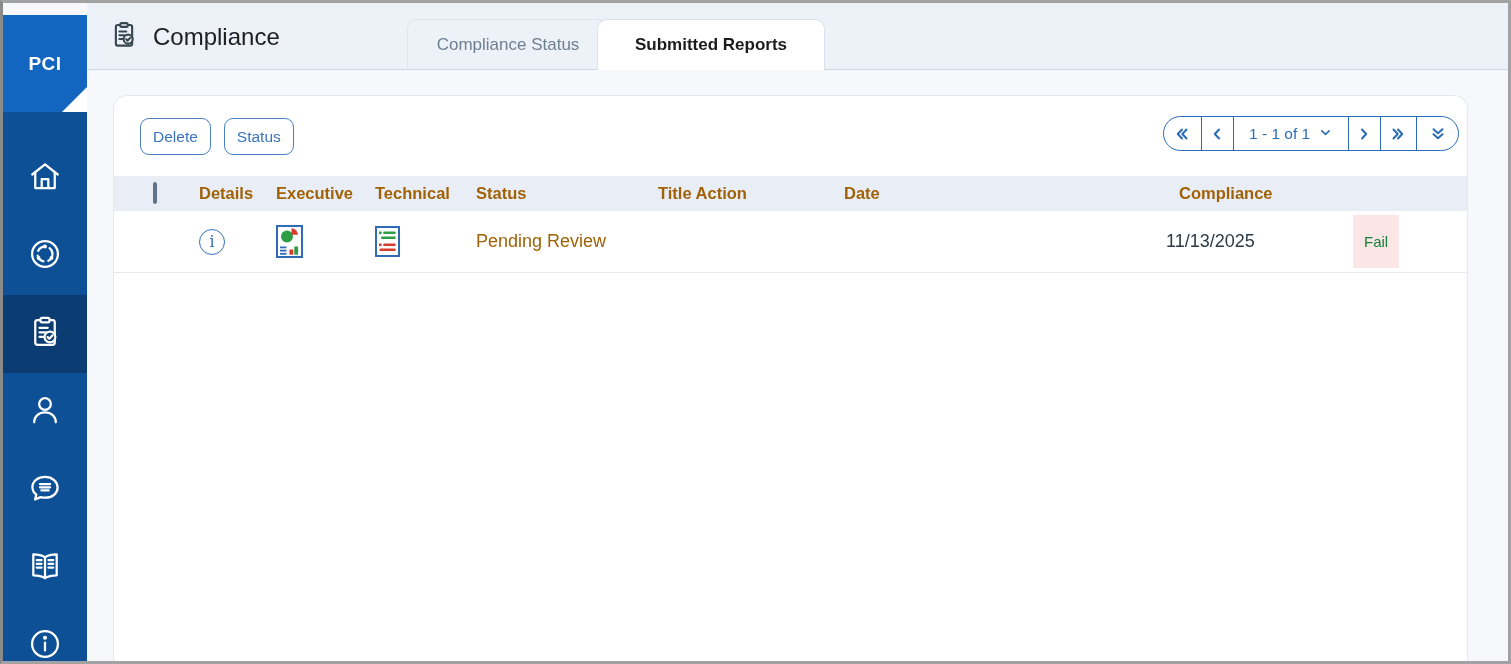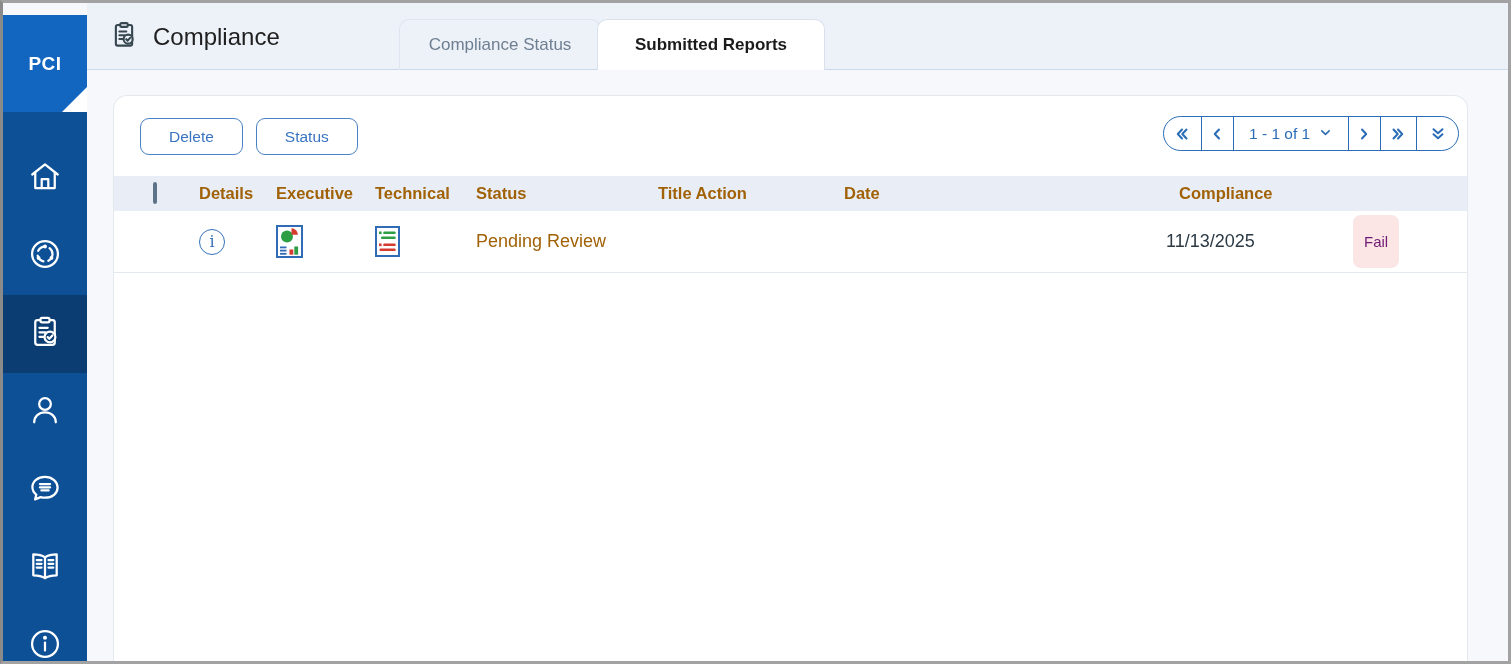--- a/index.html
+++ b/index.html
@@ -29,31 +29,31 @@
   .main{ position:absolute; left:84px; top:0; right:0; bottom:0; }
   .topbar{ position:absolute; left:0; right:0; top:0; height:67px; background:#edf1f8; border-bottom:1px solid #ccd9e8; }
   .title-group{ position:absolute; left:22px; top:0; height:67px; display:flex; align-items:center; gap:14px; }
   .title-group svg{ width:30px; height:30px; stroke:#37474f; fill:none; stroke-width:1.7; stroke-linecap:round; stroke-linejoin:round; }
   .page-title{ font-size:24px; color:#202020; font-weight:500; }
   .tab{
     position:absolute; bottom:-1px; height:51px;
     border-radius:10px 10px 0 0; display:flex; align-items:center; justify-content:center;
     font-size:17px; cursor:pointer;
   }
-  .tab.inactive{ left:312px; width:202px; border:1px solid #dde5f0; border-bottom:none; color:#6e7f91; }
+  .tab.inactive{ left:320px; width:202px; border:1px solid #dde5f0; border-bottom:none; color:#6e7f91; }
   .tab.active{ left:510px; width:228px; background:#fff; border:1px solid #d9e2ec; border-bottom:none; color:#1b1b1b; font-weight:bold; z-index:3; }
   
   .card{
     position:absolute; left:26px; right:40px; top:92px; bottom:0;
     background:#fff; border:1px solid #e4e9f0; border-bottom:none;
     border-radius:14px 14px 0 0; z-index:2;
   }
   .toolbar{ position:absolute; left:26px; top:22px; display:flex; gap:13px; }
   .btn{
-    height:37px; padding:0 28px; background:#fff;
+    height:37px; padding:0 12px; background:#fff;
     border:1.5px solid #4a82c4; border-radius:9px;
     color:#3a74c0; font-size:15.5px; font-family:inherit; cursor:pointer;
   }
   
   .paginator{
     position:absolute; right:8px; top:20px; height:35px; width:296px;
     display:flex; border:1.5px solid #2a6db6; border-radius:17.5px;
     overflow:hidden; background:#fff; color:#2a6db6;justify-content:center;
   }
   .pg-seg{ display:flex; align-items:center; justify-content:center; border-left:1.5px solid #2a6db6; cursor:pointer; }
@@ -79,21 +79,21 @@
   }
   .info-btn{
     width:26px; height:26px; margin-left:0; border:1.5px solid #3572b8; border-radius:50%;
     color:#3572b8; display:flex; align-items:center; justify-content:center;
     font-family:"DejaVu Serif", serif; font-size:16px; cursor:pointer; background:#fff;
   }
   .doc-icon{ display:block; cursor:pointer; }
   .status-pending{ color:#a16207; }
   .badge-fail{
     display:inline-block; margin-left:22px; padding:18px 11px;
-    background:#fbe5e5; color:#701a75; font-size:15px; border-radius:8px;
+    background:#fbe5e5; color:#15803d; font-size:15px; border-radius:1px;
   }
 </style>
 </head>
 <body>
 
 <div class="screen">
 
   <div class="sidebar">
     <div class="pci-tile">
       <span>PCI</span>

